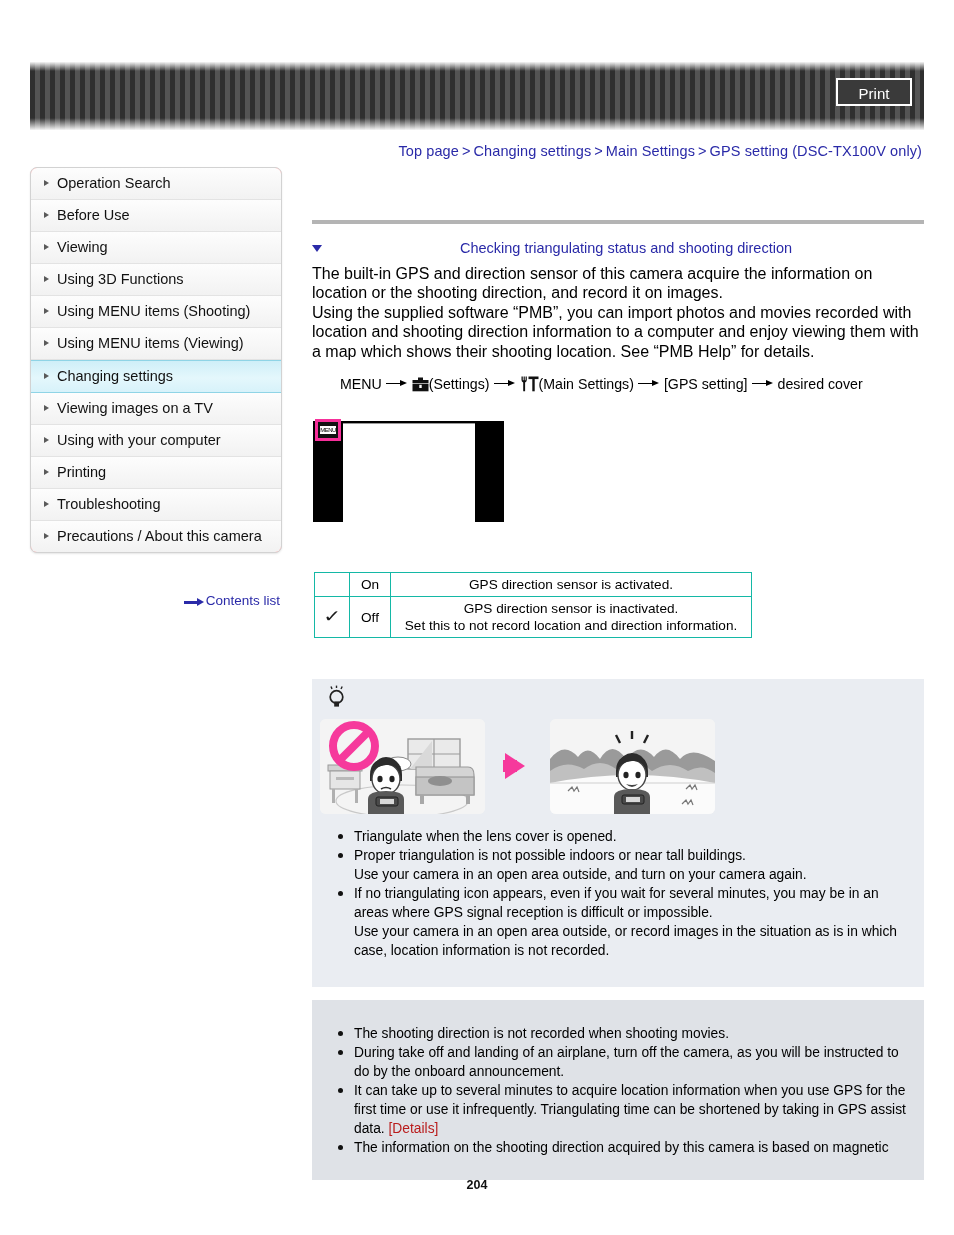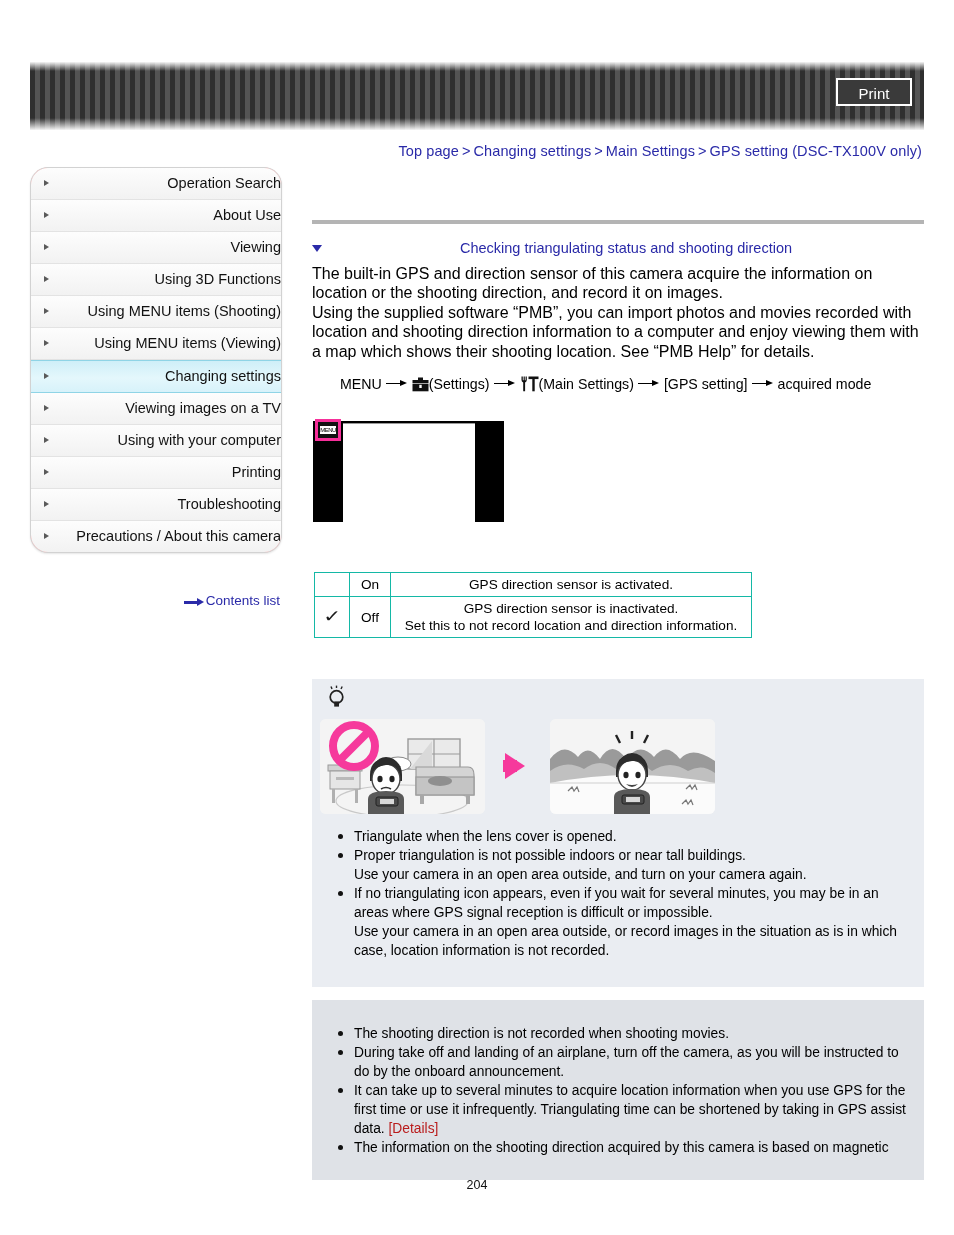--- a/index.html
+++ b/index.html
@@ -56,25 +56,24 @@
   .breadcrumb a { color: #2a2aa8; text-decoration: none; cursor: pointer; }
   .breadcrumb .sep { color: #2a2aa8; margin: 0 3px; }
   .breadcrumb .current { color: #2a2aa8; }
 
   
   .sidebar {
     position: absolute;
     left: 30px; top: 167px;
     width: 250px;
     border: 1px solid #d2d2d2;
-    border-radius: 18px;
+    border-radius: 7px;
     background: #fca5a5;
     overflow: hidden;
     box-shadow: 0 1px 2px rgba(0,0,0,0.10);
-    text-align: right;
   }
   .nav-item {
     position: relative;
     height: 31px;
     line-height: 31px;
     padding-left: 26px;
     font-size: 14.5px;
     color: #111;
     border-bottom: 1px solid #e3e3e3;
     background: linear-gradient(to bottom, #fdfdfd 0%, #f2f2f2 100%);
@@ -328,36 +327,37 @@
   .details-link { color: #b91c1c; cursor: pointer; }
 
   
   .page-num {
     position: absolute;
     left: 0; top: 1178px;
     width: 954px;
     text-align: center;
     font-size: 12.5px;
     color: #111;
+    font-weight: bold;
   }
 </style>
 </head>
 <body>
 
 <div class="header-band">
   <div class="print-button">Print</div>
 </div>
 
 <div class="breadcrumb">
   <a>Top page</a><span class="sep">&gt;</span><a>Changing settings</a><span class="sep">&gt;</span><a>Main Settings</a><span class="sep">&gt;</span><span class="current">GPS setting (DSC-TX100V only)</span>
 </div>
 
 <div class="sidebar" id="sidebar">
     <div class="nav-item"><span class="bullet"></span><span>Operation Search</span></div>
-    <div class="nav-item"><span class="bullet"></span><span>About Use</span></div>
+    <div class="nav-item"><span class="bullet"></span><span>Before Use</span></div>
     <div class="nav-item"><span class="bullet"></span><span>Viewing</span></div>
     <div class="nav-item"><span class="bullet"></span><span>Using 3D Functions</span></div>
     <div class="nav-item"><span class="bullet"></span><span>Using MENU items (Shooting)</span></div>
     <div class="nav-item"><span class="bullet"></span><span>Using MENU items (Viewing)</span></div>
     <div class="nav-item active"><span class="bullet"></span><span>Changing settings</span></div>
     <div class="nav-item"><span class="bullet"></span><span>Viewing images on a TV</span></div>
     <div class="nav-item"><span class="bullet"></span><span>Using with your computer</span></div>
     <div class="nav-item"><span class="bullet"></span><span>Printing</span></div>
     <div class="nav-item"><span class="bullet"></span><span>Troubleshooting</span></div>
     <div class="nav-item"><span class="bullet"></span><span>Precautions / About this camera</span></div>
@@ -381,21 +381,21 @@
   <div class="menu-path">
     <span>MENU</span><span class="path-arrow"></span><span class="ico-inline"><svg width="17" height="15" viewBox="0 0 17 15">
           <rect x="6" y="0.5" width="5" height="2.5" fill="#111"></rect>
           <rect x="0.5" y="3" width="16" height="3.2" fill="#111"></rect>
           <rect x="0.5" y="6.8" width="16" height="7.5" fill="#111"></rect>
           <rect x="7.3" y="7.8" width="2.4" height="3.2" fill="#fff"></rect>
         </svg></span><span>(Settings)</span><span class="path-arrow"></span><span class="ico-inline"><svg width="19" height="16" viewBox="0 0 19 16">
           <path d="M1.5 0.5 L1.5 4 Q1.5 6 3.2 6.4 L3.2 15.3 L5.1 15.3 L5.1 6.4 Q6.8 6 6.8 4 L6.8 0.5 L5.6 0.5 L5.6 4.2 L4.8 4.2 L4.8 0.5 L3.6 0.5 L3.6 4.2 L2.8 4.2 L2.8 0.5 Z" fill="#111"></path>
           <rect x="8.5" y="0.5" width="10" height="2.6" fill="#111"></rect>
           <rect x="12.3" y="2.6" width="2.4" height="12.7" fill="#111"></rect>
-        </svg></span><span>(Main Settings)</span><span class="path-arrow"></span><span>[GPS setting]</span><span class="path-arrow"></span><span>acquired mode</span>
+        </svg></span><span>(Main Settings)</span><span class="path-arrow"></span><span>[GPS setting]</span><span class="path-arrow"></span><span>desired cover</span>
   </div>
 </div>
 
 <div class="camera-shot">
   <div class="screen-white"></div>
   <div class="menu-chip">
     <div class="lbl">MENU</div>
   </div>
 </div>
 

